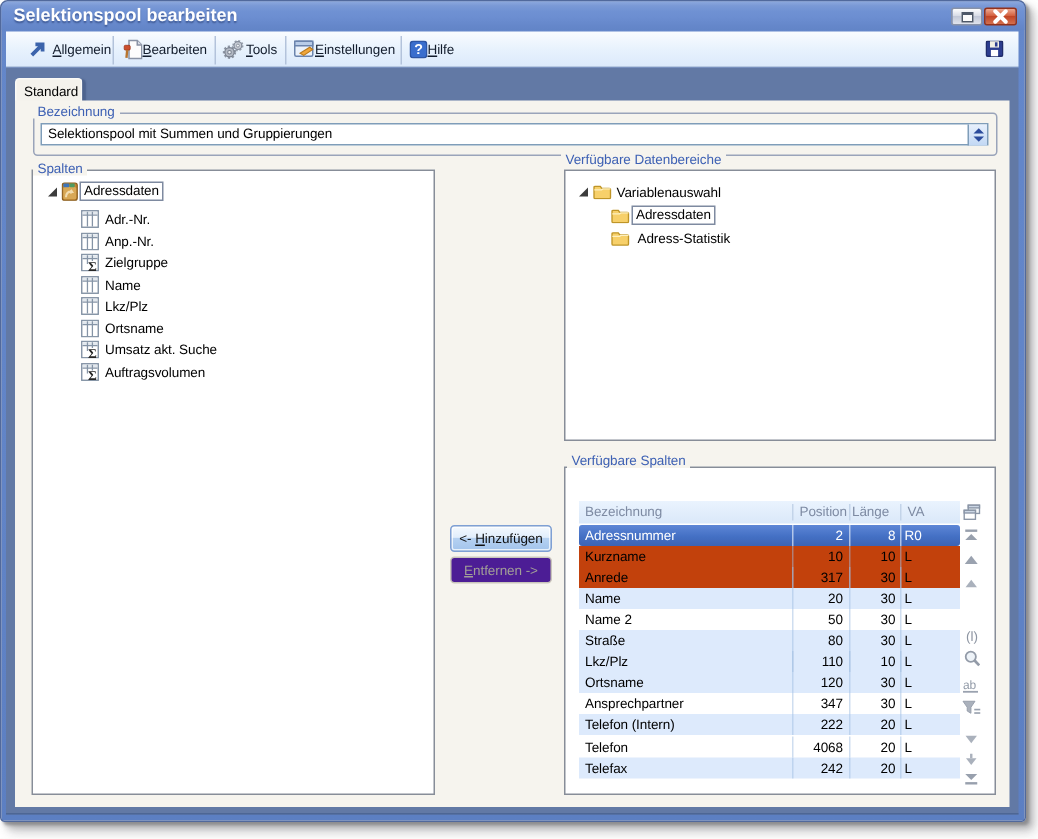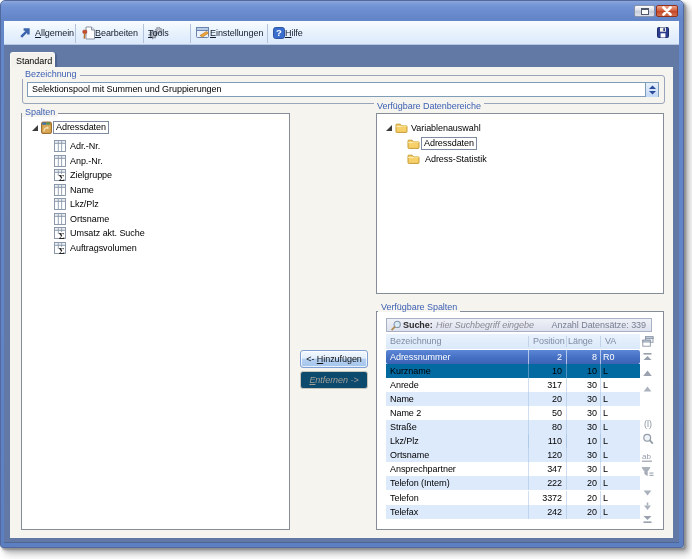--- a/index.html
+++ b/index.html
@@ -41,34 +41,35 @@
 .grow { position:absolute; left:386px; width:254px; height:15px; line-height:14px; color:#000; }
 .grow .c1 { position:absolute; left:4px; top:0; }
 .grow .c2 { position:absolute; left:141px; width:35px; text-align:right; top:0; }
 .grow .c3 { position:absolute; left:180px; width:31px; text-align:right; top:0; }
 .grow .c4 { position:absolute; left:217px; top:0; }
 .grow .v1 { position:absolute; left:142px; top:0; bottom:0; width:1px; background:rgba(160,190,225,.5); }
 .grow .v2 { position:absolute; left:180px; top:0; bottom:0; width:1px; background:rgba(160,190,225,.5); }
 .grow .v3 { position:absolute; left:214px; top:0; bottom:0; width:1px; background:rgba(160,190,225,.5); }
 .btn { position:absolute; left:300px; width:68px; height:18px; border-radius:3px; text-align:center; line-height:16px; }
 #btn-add { border:1px solid #7fa0d4; background:linear-gradient(180deg,#f4f9fe 0%,#e1eefc 45%,#b5d1f1 50%,#a3c4ec 100%); color:#101010; box-shadow:inset 0 0 0 1px rgba(255,255,255,.75); }
-#btn-rem { border:1px solid #c9c5bb; background:#0c4a6e; color:#a29f97;font-style:italic; }
+#btn-rem { border:1px solid #c9c5bb; background:#4c1d95; color:#a29f97; }
 .sprow { position:absolute; left:54px; height:14.5px; color:#000; }
 .sprow svg { position:absolute; left:0; top:1px; }
 .sprow span { position:absolute; left:16px; top:0; line-height:14px; white-space:nowrap; }
 .folder { position:absolute; }
 #searchbar { position:absolute; left:386px; top:318px; width:266px; height:14px; background:linear-gradient(180deg,#eff1f7,#dde1ee); border:1px solid #a9b1c6; line-height:12px; }
 #ghead { position:absolute; left:386px; top:334px; width:254px; height:15px; background:linear-gradient(180deg,#eaf3fe,#dae8f9); color:#7e8ba3; line-height:15px; }
 .hv { position:absolute; top:2px; bottom:2px; width:1px; background:#c3d4e9; }
 </style>
 </head>
 <body>
 <div id="stage">
   <div id="win"></div>
   <div id="titlebar"></div>
+  <div id="title">Selektionspool bearbeiten</div>
   <div id="btn-restore" class="wbtn">
       <span></span>
     </div>
   <div id="btn-close" class="wbtn">
       <svg width="20" height="10" viewBox="0 0 20 10" style="position:absolute;left:0;top:0;">
         <path d="M6.5 1.5 L13.5 8.5 M13.5 1.5 L6.5 8.5" stroke="#fff" stroke-width="2.6" stroke-linecap="round"></path>
       </svg>
     </div>
   <div id="toolbar">
     <svg class="ticon" style="left:15px; top:6px;" width="12" height="12" viewBox="0 0 12 12">
@@ -86,21 +87,21 @@
     <span class="tsep" style="left:139px;"></span>
     <g></g>
     <svg class="ticon" style="left:144px; top:5px;" width="15" height="14" viewBox="0 0 15 14">
       <circle cx="10.6" cy="4.4" r="2.9" fill="none" stroke="#99a1ad" stroke-width="1.7" stroke-dasharray="1.2 1.05"></circle>
       <circle cx="10.6" cy="4.4" r="2.6" fill="#c8cdd6" stroke="#848c9a" stroke-width="0.8"></circle>
       <circle cx="10.6" cy="4.4" r="1" fill="#f2f4f6" stroke="#848c9a" stroke-width="0.6"></circle>
       <circle cx="5" cy="8.8" r="3.5" fill="none" stroke="#8d95a3" stroke-width="1.9" stroke-dasharray="1.35 1.15"></circle>
       <circle cx="5" cy="8.8" r="3.1" fill="#b4bac5" stroke="#79818f" stroke-width="0.8"></circle>
       <circle cx="5" cy="8.8" r="1.2" fill="#eef0f3" stroke="#79818f" stroke-width="0.7"></circle>
     </svg>
-    <span class="titem" style="left:144px;"><u>T</u>ools</span>
+    <span class="titem" style="left:160px;"><u>T</u>ools</span>
     <span class="tsep" style="left:186px;"></span>
     <svg class="ticon" style="left:192px; top:5px;" width="14" height="13" viewBox="0 0 14 13">
       <rect x="0.5" y="1.5" width="12" height="10" rx="1" fill="#eaf1fa" stroke="#6b84ad"></rect>
       <rect x="0.5" y="1.5" width="12" height="3" fill="#b8cce8" stroke="#6b84ad"></rect>
       <path d="M4 9.5 L10.5 5.5 L12.5 7 L6.5 11 Z" fill="#f0a63a" stroke="#b97a1e" stroke-width="0.7"></path>
     </svg>
     <span class="titem" style="left:206px;"><u>E</u>instellungen</span>
     <span class="tsep" style="left:263px;"></span>
     <svg class="ticon" style="left:269px; top:6px;" width="12" height="12" viewBox="0 0 12 12">
       <rect x="0.5" y="0.5" width="11" height="11" rx="2.2" fill="#3a6ecd" stroke="#2d55a4"></rect>
@@ -218,29 +219,20 @@
       </svg>
     <div class="trow" style="left:411px; top:121px;">Variablenauswahl</div>
     <svg class="folder" style="left:407px; top:137.5px;" width="13" height="11" viewBox="0 0 13 11">
         <use href="#fold"></use>
       </svg>
     <div class="focusbox" style="left:421px; top:137px; height:13px;">Adressdaten</div>
     <svg class="folder" style="left:407px; top:152.5px;" width="13" height="11" viewBox="0 0 13 11">
         <use href="#fold"></use>
       </svg>
     <div class="trow" style="left:425px; top:151.5px;">Adress-Statistik</div>
-  </div>
-  <div id="searchbar">
-    <svg style="position:absolute; left:3px; top:1px;" width="12" height="12" viewBox="0 0 12 12">
-      <circle cx="7.2" cy="4.4" r="3.1" fill="#d8ebf5" stroke="#8595aa" stroke-width="1.1"></circle>
-      <path d="M4.9 6.7 L1.6 10.2" stroke="#b08d56" stroke-width="1.9"></path>
-    </svg>
-    <span style="position:absolute; left:16px; font-weight:bold; color:#2b2b2b;">Suche:</span>
-    <span style="position:absolute; left:49px; font-style:italic; color:#8a8a92;">Hier Suchbegriff eingebe</span>
-    <span style="position:absolute; right:5px; color:#787f90;">Anzahl Datensätze: 339</span>
   </div>
   <div id="ghead">
     <span style="position:absolute; left:4px;">Bezeichnung</span>
     <span style="position:absolute; left:147px;">Position</span>
     <span style="position:absolute; left:182px;">Länge</span>
     <span style="position:absolute; left:219px;">VA</span>
     <span class="hv" style="left:142px;"></span>
       <span class="hv" style="left:180px;"></span>
       <span class="hv" style="left:214px;"></span>
   </div>
@@ -253,21 +245,21 @@
   <div id="grid">
       <div class="grow" style="top:349.5px; height:14.1px; background:linear-gradient(180deg,#5d86d6 0%,#4470c4 55%,#3c63b4 100%); color:#fff; border-radius:2px;">
         <span class="v1" style="background:rgba(235,242,252,.65);"></span>
         <span class="v2" style="background:rgba(235,242,252,.65);"></span>
         <span class="v3" style="background:rgba(235,242,252,.65);"></span>
         <span class="c1">Adressnummer</span>
         <span class="c2">2</span>
         <span class="c3">8</span>
         <span class="c4">R0</span>
       </div>
-      <div class="grow" style="top:363.6px; height:14px; background:#0369a1;">
+      <div class="grow" style="top:363.6px; height:28px; background:#c2410c;">
         <span class="v1"></span>
         <span class="v2"></span>
         <span class="v3"></span>
         <span class="c1">Kurzname</span>
         <span class="c2">10</span>
         <span class="c3">10</span>
         <span class="c4">L</span>
       </div>
       <div class="grow" style="top:377.7px; height:14.1px;">
         <span class="v1"></span>
@@ -339,21 +331,21 @@
         <span class="c1">Telefon (Intern)</span>
         <span class="c2">222</span>
         <span class="c3">20</span>
         <span class="c4">L</span>
       </div>
       <div class="grow" style="top:490.5px; height:14.1px;">
         <span class="v1"></span>
         <span class="v2"></span>
         <span class="v3"></span>
         <span class="c1">Telefon</span>
-        <span class="c2">3372</span>
+        <span class="c2">4068</span>
         <span class="c3">20</span>
         <span class="c4">L</span>
       </div>
       <div class="grow" style="top:504.6px; height:14.1px; background:#ddeafc;">
         <span class="v1"></span>
         <span class="v2"></span>
         <span class="v3"></span>
         <span class="c1">Telefax</span>
         <span class="c2">242</span>
         <span class="c3">20</span>

